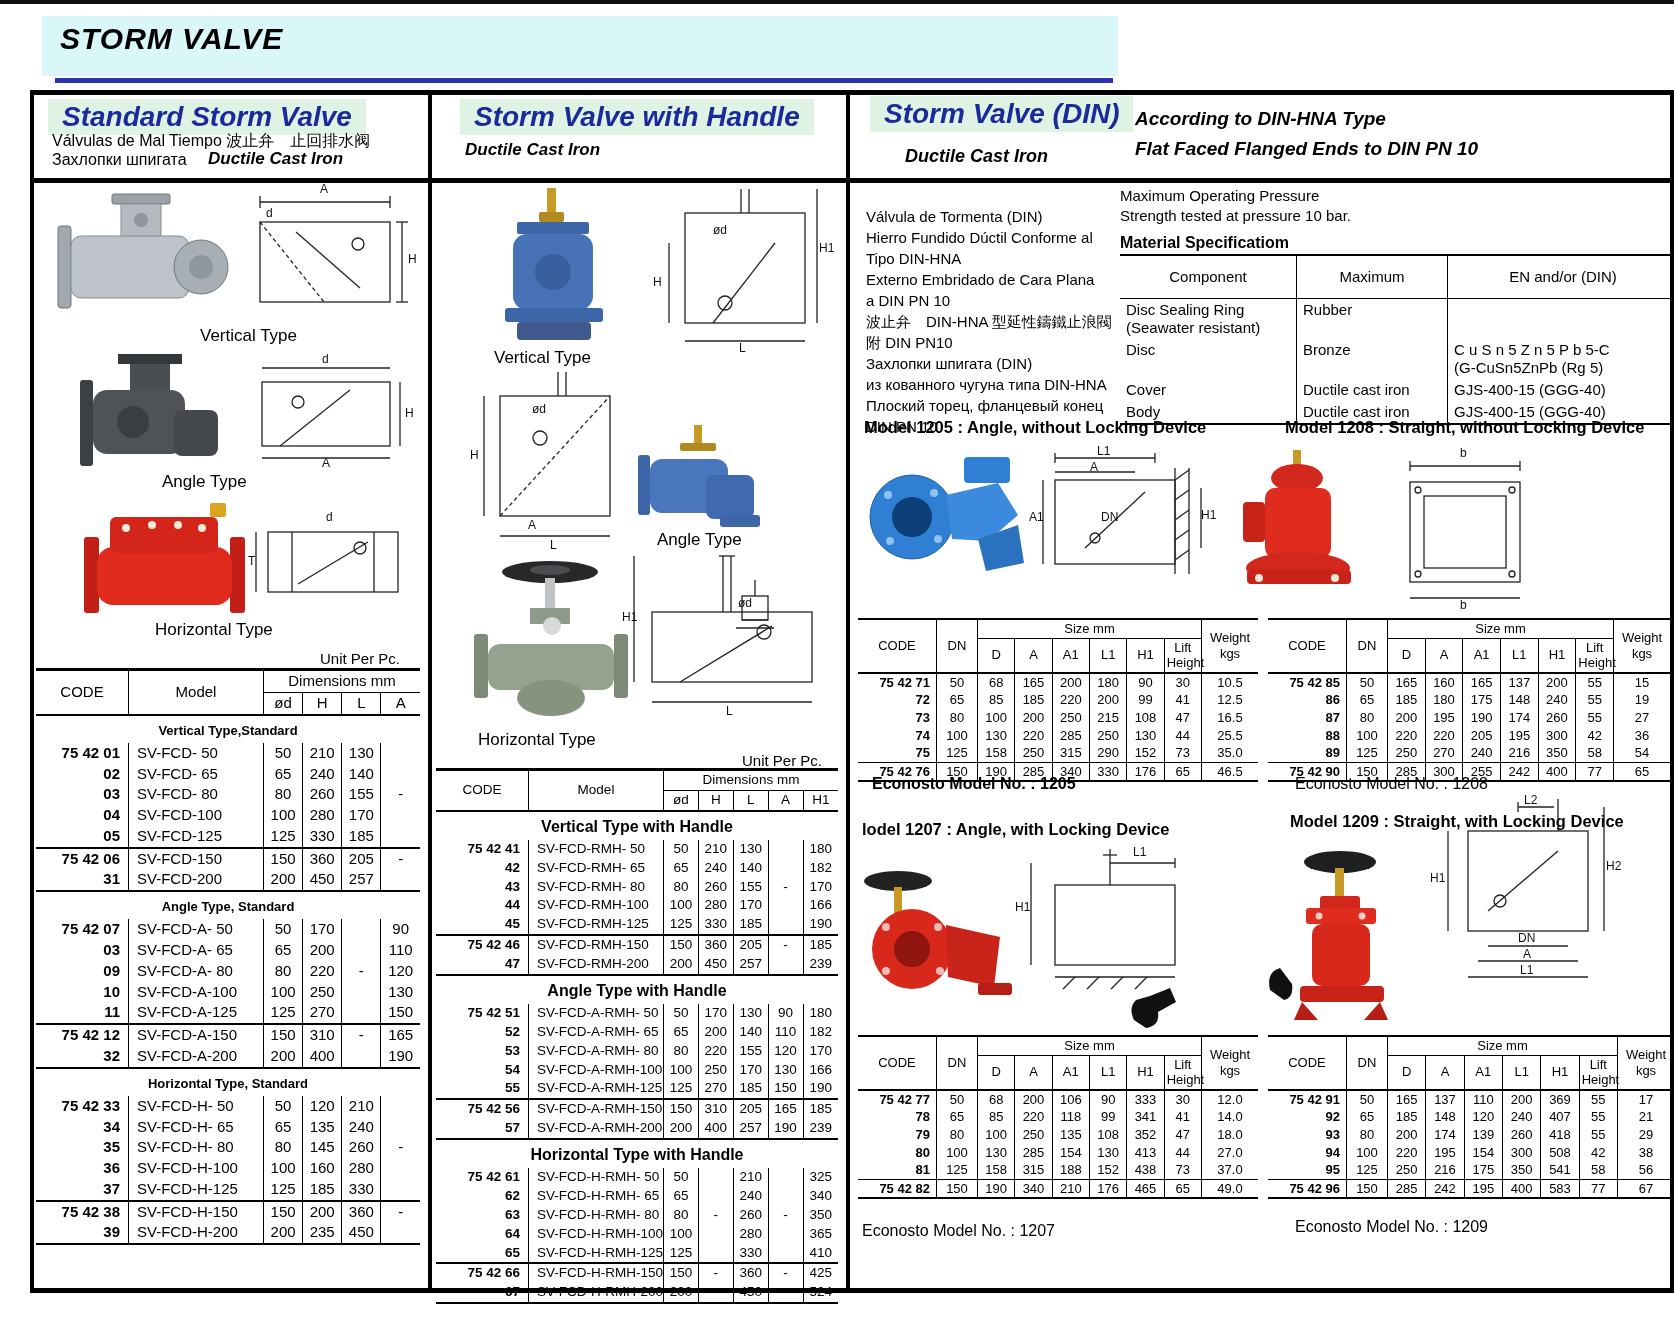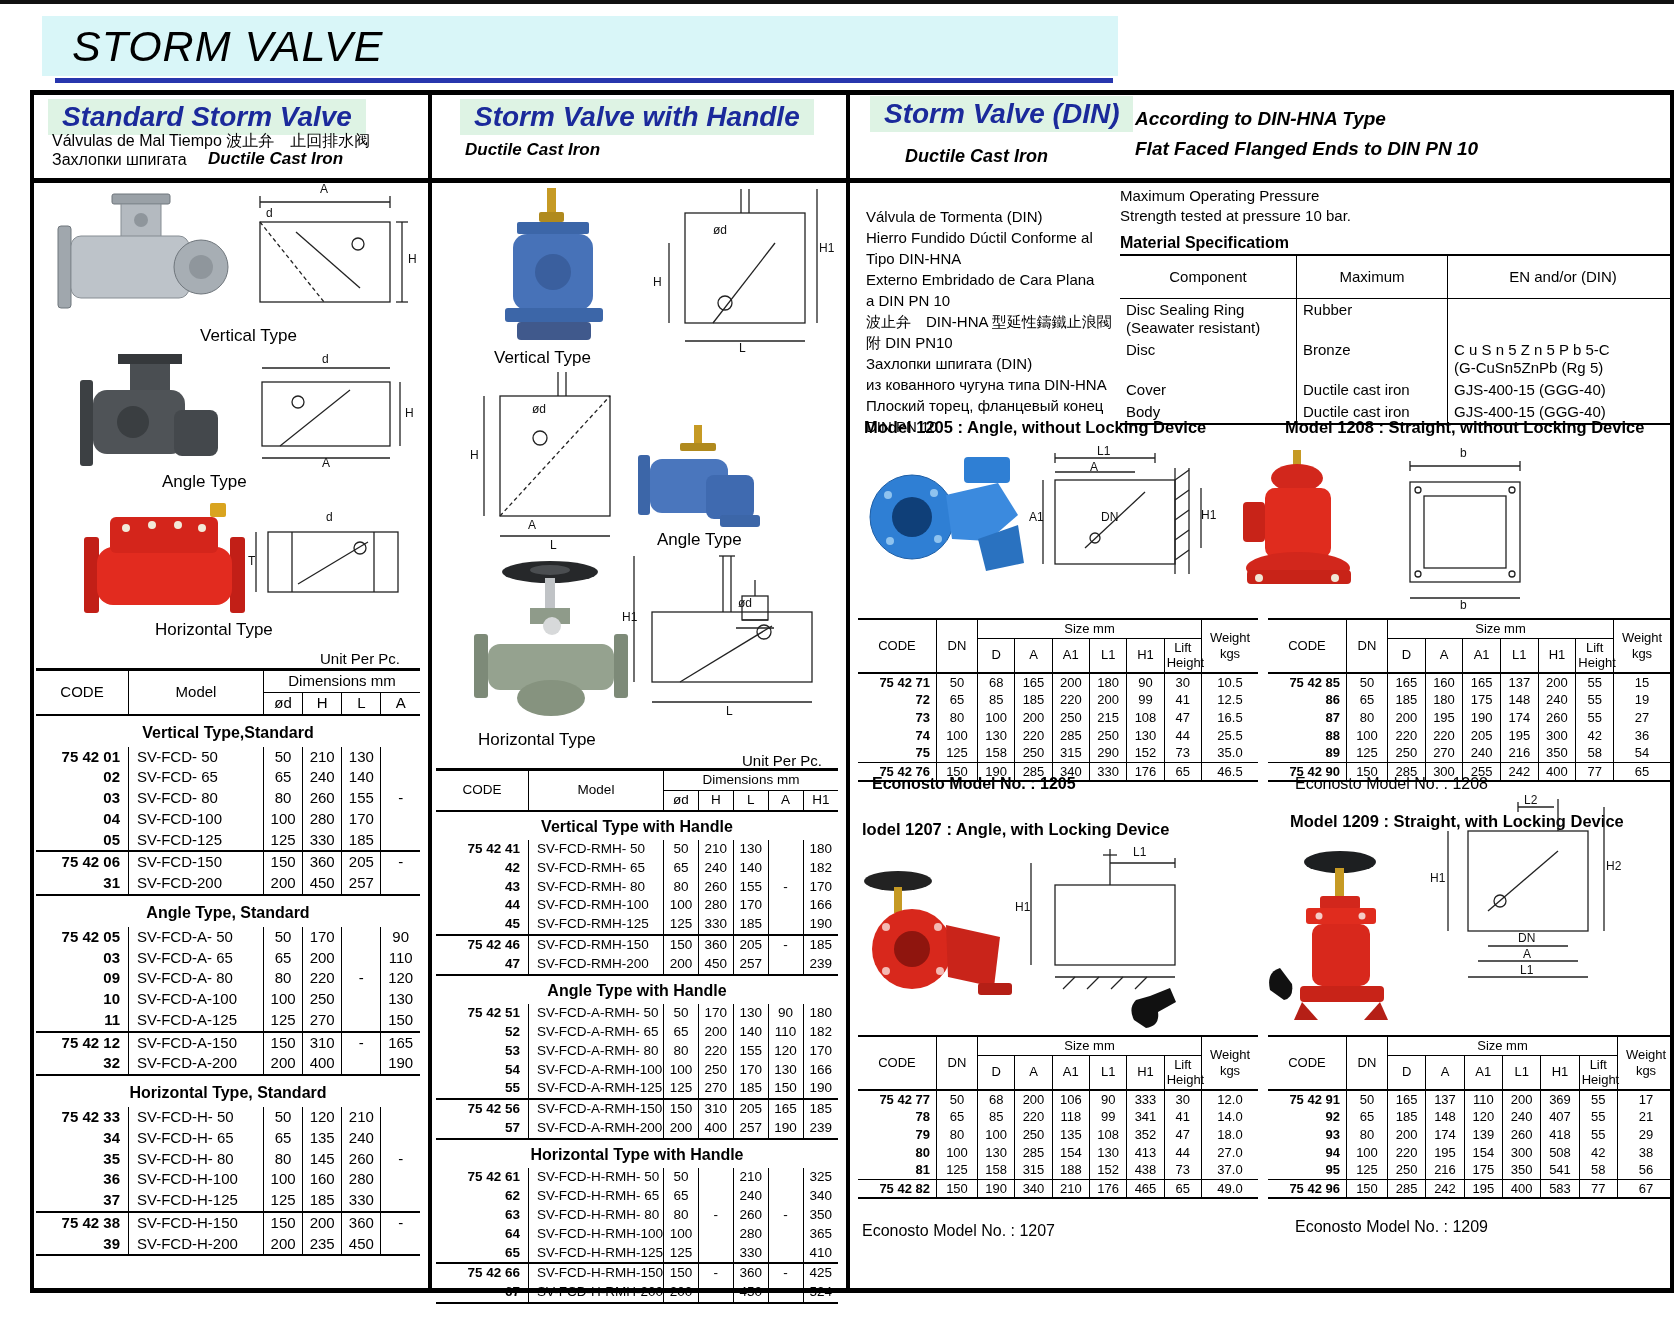--- a/index.html
+++ b/index.html
@@ -1,21 +1,21 @@
 <!DOCTYPE html>
 <html><head>
 <meta charset="utf-8">
 <style>
   html,body{margin:0;padding:0;background:#e8e8e8;}
   .page{position:relative;width:1674px;height:1332px;background:#ffffff;overflow:hidden;
         font-family:"Liberation Sans","DejaVu Sans",sans-serif;color:#000;}
   .abs{position:absolute;}
   .top-strip{left:0;top:0;width:1674px;height:4px;background:#111;}
   .banner{left:42px;top:16px;width:1076px;height:60px;background:#d9f6f8;}
-  .banner-title{left:72px;top:22px;font-size:43px;font-weight:normal;font-style:italic;letter-spacing:1px;}
+  .banner-title{left:60px;top:22px;font-size:30px;font-weight:bold;font-style:italic;letter-spacing:1px;}
   .banner-underline{left:55px;top:78px;width:1058px;height:5px;background:#2736ae;}
   .hrule{background:#000;height:5px;}
   .vrule{background:#000;width:4px;}
   .green-head{background:#def3e4;color:#1b2a9b;font-weight:bold;font-style:italic;font-size:28px;padding:2px 14px;white-space:nowrap;}
   .sub{font-size:16px;white-space:nowrap;}
   .dci{font-weight:bold;font-style:italic;font-size:17px;white-space:nowrap;}
   .caption{font-size:17px;white-space:nowrap;}
   .unit-note{font-size:15px;white-space:nowrap;}
   .model-heading{font-size:16.5px;font-weight:bold;white-space:nowrap;}
   .econosto{font-size:16px;white-space:nowrap;}
@@ -29,21 +29,21 @@
   .dims-table th,.dims-table td{padding:1px 3px;text-align:center;font-weight:normal;line-height:1.25;}
   .dims-table thead th{border-bottom:2.5px solid #000;}
   .dims-table th.dims-span{border-bottom:1.5px solid #000;border-left:1.5px solid #000;}
   .dims-table th.c-model{border-left:1.5px solid #000;}
   .dims-table tr.h2 th{border-left:1.5px solid #000;}
   .dims-table td.cell-model,.dims-table td.cell-num{border-left:1.5px solid #000;}
   .dims-table td.cell-code{text-align:right;padding-right:8px;font-weight:bold;}
   .dims-table td.cell-model{text-align:left;padding-left:8px;white-space:nowrap;}
   .dims-table tr.g-first td{border-top:2px solid #000;}
   .dims-table tr.sec-end td{border-bottom:2px solid #000;}
-  .dims-table td.sec-title{font-weight:bold;font-size:16px;padding:7px 0 4px 0;border:none;}
+  .dims-table td.sec-title{font-weight:bold;font-size:13px;padding:7px 0 4px 0;border:none;}
   .mid .dims-table{font-size:13.5px;}
   .mid .dims-table td.sec-title{font-size:16px;padding:5px 0 3px 0;}
 
   
   .model-table{border-collapse:collapse;width:100%;table-layout:fixed;border-top:2.5px solid #000;font-size:13px;}
   .model-table th,.model-table td{padding:1px 2px;text-align:center;font-weight:normal;line-height:1.2;}
   .model-table thead th{border-bottom:2px solid #000;}
   .model-table th.size-span{border-bottom:1.2px solid #000;border-left:1.2px solid #000;}
   .model-table th.c-dn,.model-table th.c-weight{border-left:1.2px solid #000;}
   .model-table tr.h2 th{border-left:1.2px solid #000;}
@@ -241,21 +241,21 @@
             <td class="cell-model">SV-FCD-200</td>
             <td class="cell-num">200</td>
             <td class="cell-num">450</td>
             <td class="cell-num">257</td>
             <td class="cell-num"></td>
           </tr>
           <tr class="sec-row">
             <td class="sec-title" colspan="6">Angle Type, Standard</td>
           </tr>
           <tr>
-            <td class="cell-code">75 42 05</td>
+            <td class="cell-code">75 42 07</td>
             <td class="cell-model">SV-FCD-A- 50</td>
             <td class="cell-num">50</td>
             <td class="cell-num">170</td>
             <td class="cell-num"></td>
             <td class="cell-num">90</td>
           </tr>
           <tr>
             <td class="cell-code">03</td>
             <td class="cell-model">SV-FCD-A- 65</td>
             <td class="cell-num">65</td>

